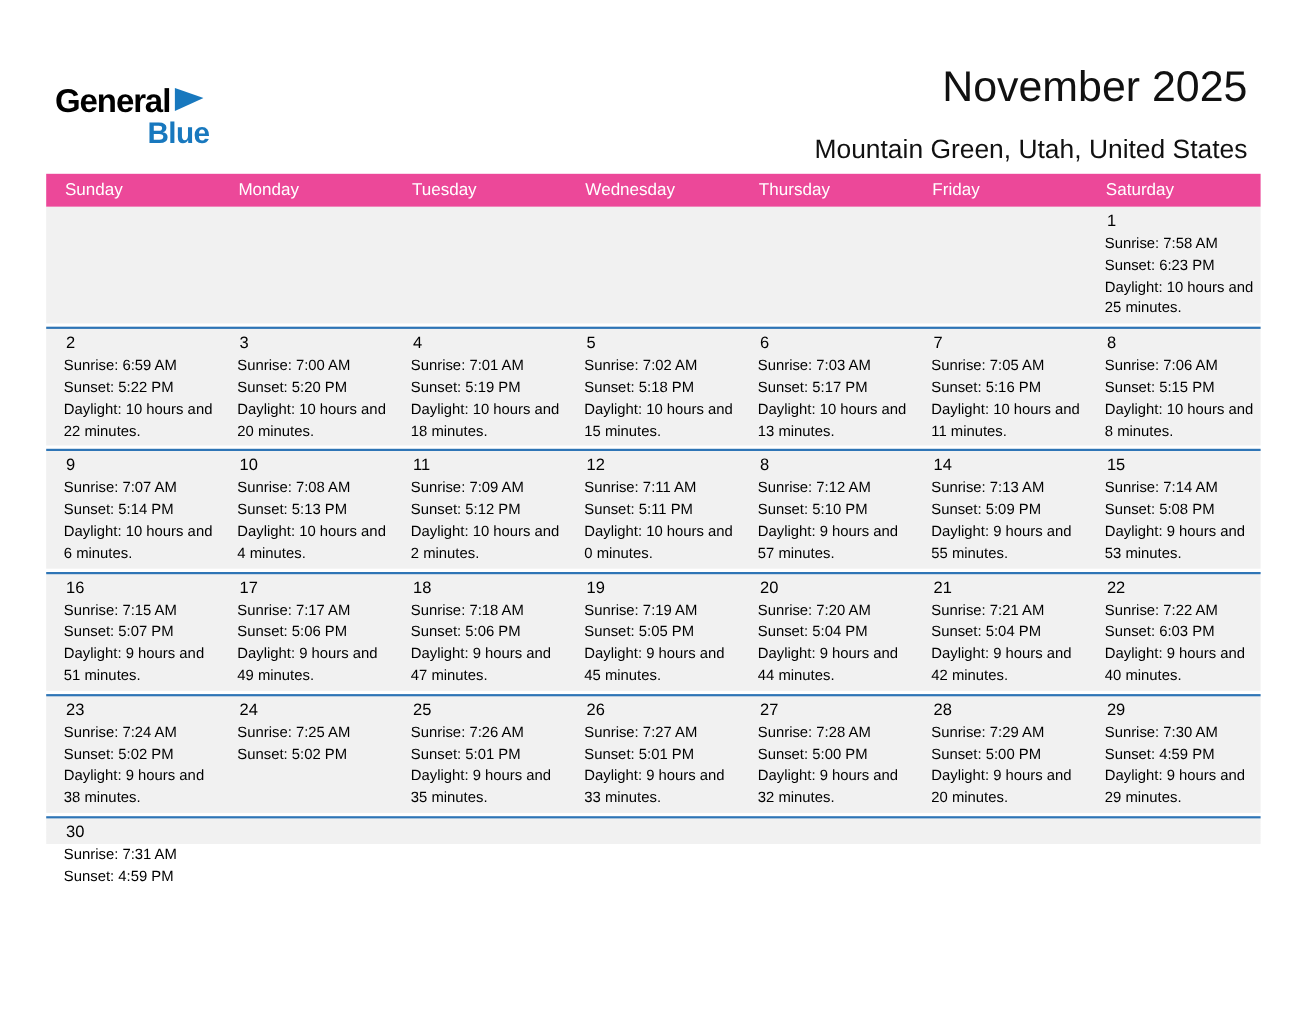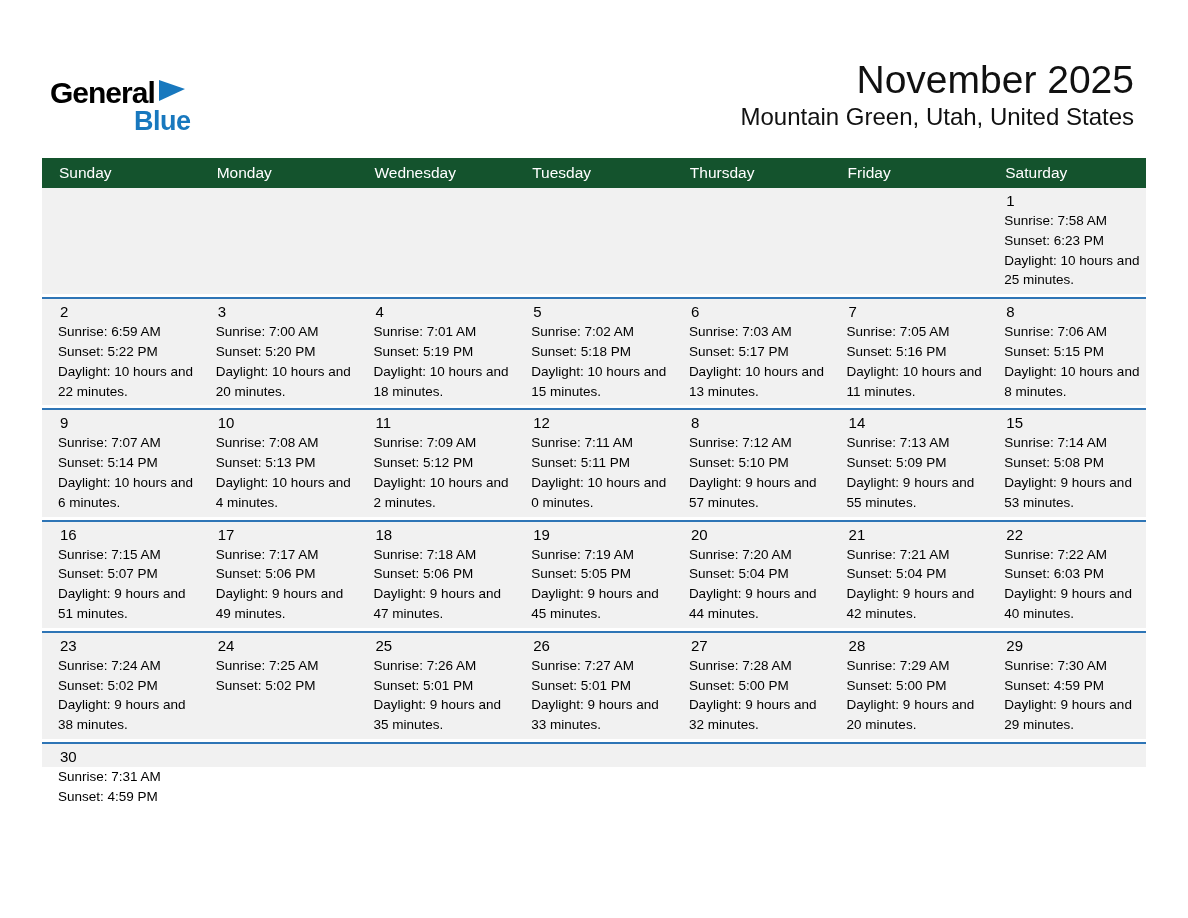--- a/index.html
+++ b/index.html
@@ -60,35 +60,34 @@
   .title {
     font-size: 39px;
     font-weight: 400;
     color: #111111;
     line-height: 1.15;
   }
   .subtitle {
     font-size: 24px;
     font-weight: 400;
     color: #111111;
-    margin-top: 0;
+    margin-top: 20px;
   }
 
   
   .calendar {
     position: absolute;
     left: 42px;
     top: 158px;
     width: 1104px;
   }
   .weekday-row {
     display: flex;
-    background: #14532d;
+    background: #ec4899;
     height: 30px;
-    justify-content: flex-end;
   }
   .weekday {
     flex: 1 1 0;
     box-sizing: border-box;
     padding-left: 17px;
     color: #ffffff;
     font-size: 15.5px;
     line-height: 30px;
     overflow: hidden;
     white-space: nowrap;
@@ -146,22 +145,22 @@
 
   <div class="header-text">
     <div class="title">November 2025</div>
     <div class="subtitle">Mountain Green, Utah, United States</div>
   </div>
 
   <div class="calendar">
     <div class="weekday-row">
       <div class="weekday">Sunday</div>
       <div class="weekday">Monday</div>
+      <div class="weekday">Tuesday</div>
       <div class="weekday">Wednesday</div>
-      <div class="weekday">Tuesday</div>
       <div class="weekday">Thursday</div>
       <div class="weekday">Friday</div>
       <div class="weekday">Saturday</div>
     </div>
     <div id="grid">
         <div class="week">
           <div class="cell"></div>
           <div class="cell"></div>
           <div class="cell"></div>
           <div class="cell"></div>

